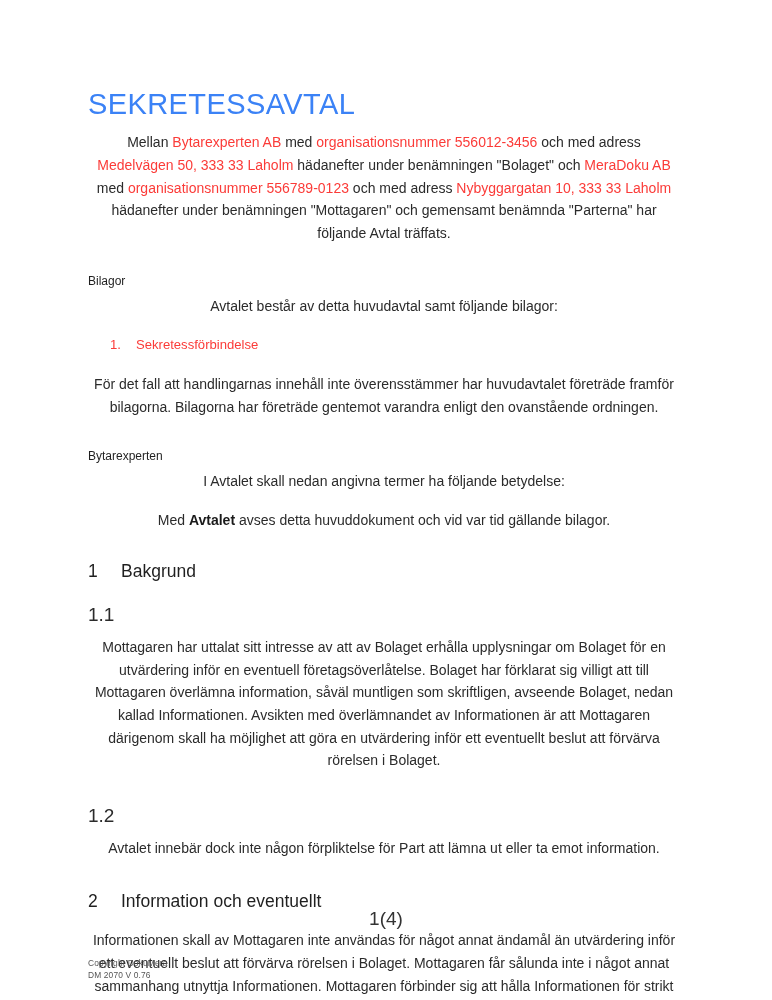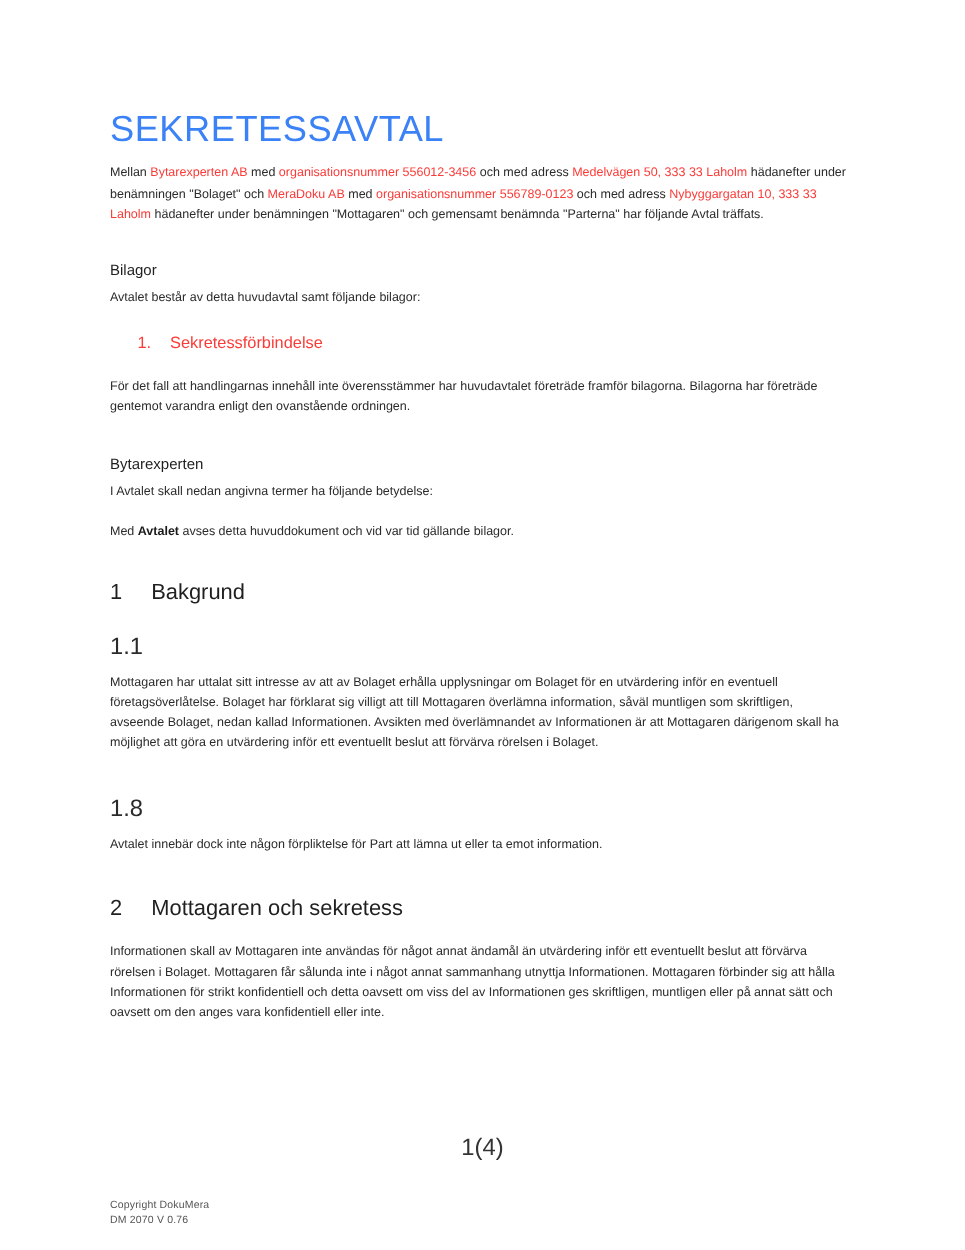--- a/index.html
+++ b/index.html
@@ -37,25 +37,25 @@
     font-size: 29px;
     font-weight: 300;
     letter-spacing: 0.4px;
     color: #3b82f6;
     margin: 0 0 11px 0;
     line-height: 1.12;
   }
 
   
   .para {
-    font-size: 10px;
+    font-size: 14px;
     line-height: 1.62;
     color: #2b2b2b;
     margin: 0 0 0 0;
-    text-align: left;
+    text-align: center;
   }
 
   .red { color: #fb3b38; }
   .bold { font-weight: bold; color: #1a1a1a; }
 
   
   .h-plain {
     font-size: 12px;
     font-weight: 400;
     color: #1f1f1f;
@@ -190,29 +190,29 @@
     </h2>
 
     <div class="sp-h"></div>
 
     <p class="subnum">1.1</p>
 
     <p class="para">Mottagaren har uttalat sitt intresse av att av Bolaget erhålla upplysningar om Bolaget för en utvärdering inför en eventuell företagsöverlåtelse. Bolaget har förklarat sig villigt att till Mottagaren överlämna information, såväl muntligen som skriftligen, avseende Bolaget, nedan kallad Informationen. Avsikten med överlämnandet av Informationen är att Mottagaren därigenom skall ha möjlighet att göra en utvärdering inför ett eventuellt beslut att förvärva rörelsen i Bolaget.</p>
 
     <div class="sp-i"></div>
 
-    <p class="subnum">1.8</p>
+    <p class="subnum">1.2</p>
 
     <p class="para">Avtalet innebär dock inte någon förpliktelse för Part att lämna ut eller ta emot information.</p>
 
     <div class="sp-k"></div>
 
     <h2 class="h-num">
       <span class="num">2</span>
-      <span>Mottagaren och sekretess</span>
+      <span>Information och eventuellt</span>
     </h2>
 
     <div class="sp-l"></div>
 
 
     <p class="para">Informationen skall av Mottagaren inte användas för något annat ändamål än utvärdering inför ett eventuellt beslut att förvärva rörelsen i Bolaget. Mottagaren får sålunda inte i något annat sammanhang utnyttja Informationen. Mottagaren förbinder sig att hålla Informationen för strikt konfidentiell och detta oavsett om viss del av Informationen ges skriftligen, muntligen eller på annat sätt och oavsett om den anges vara konfidentiell eller inte.</p>
 
   </div>
 
   <div class="footer">

